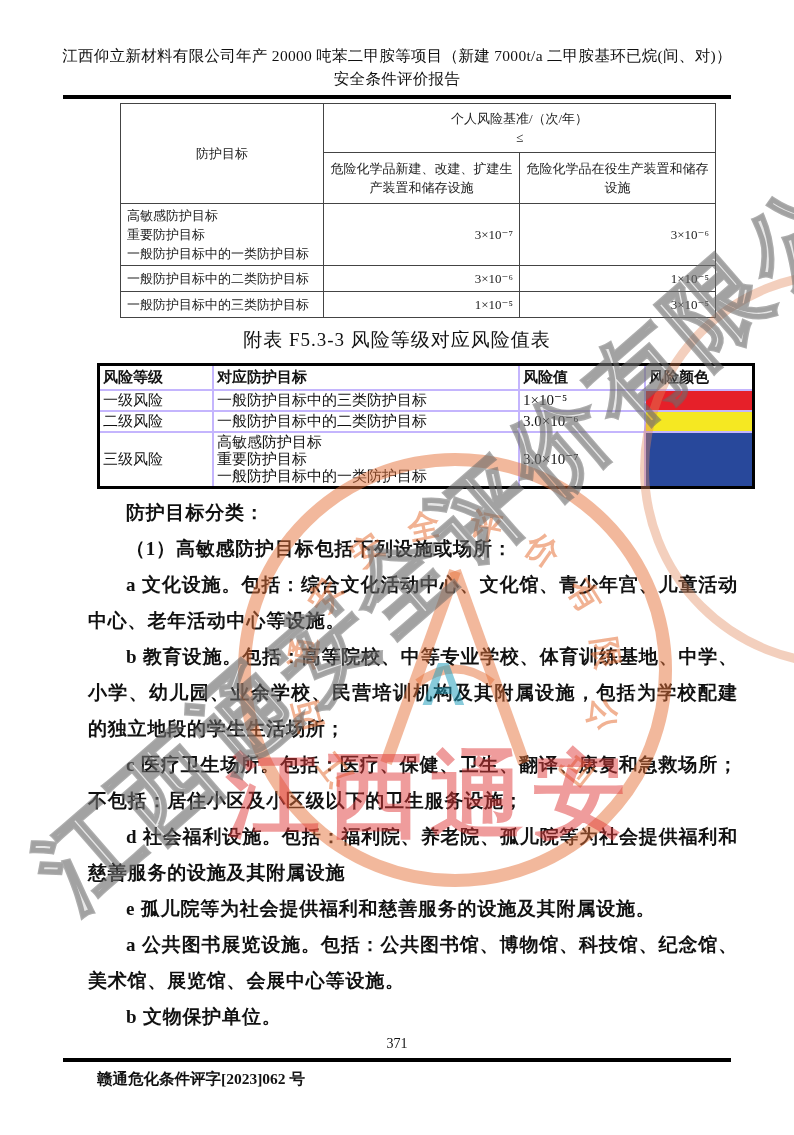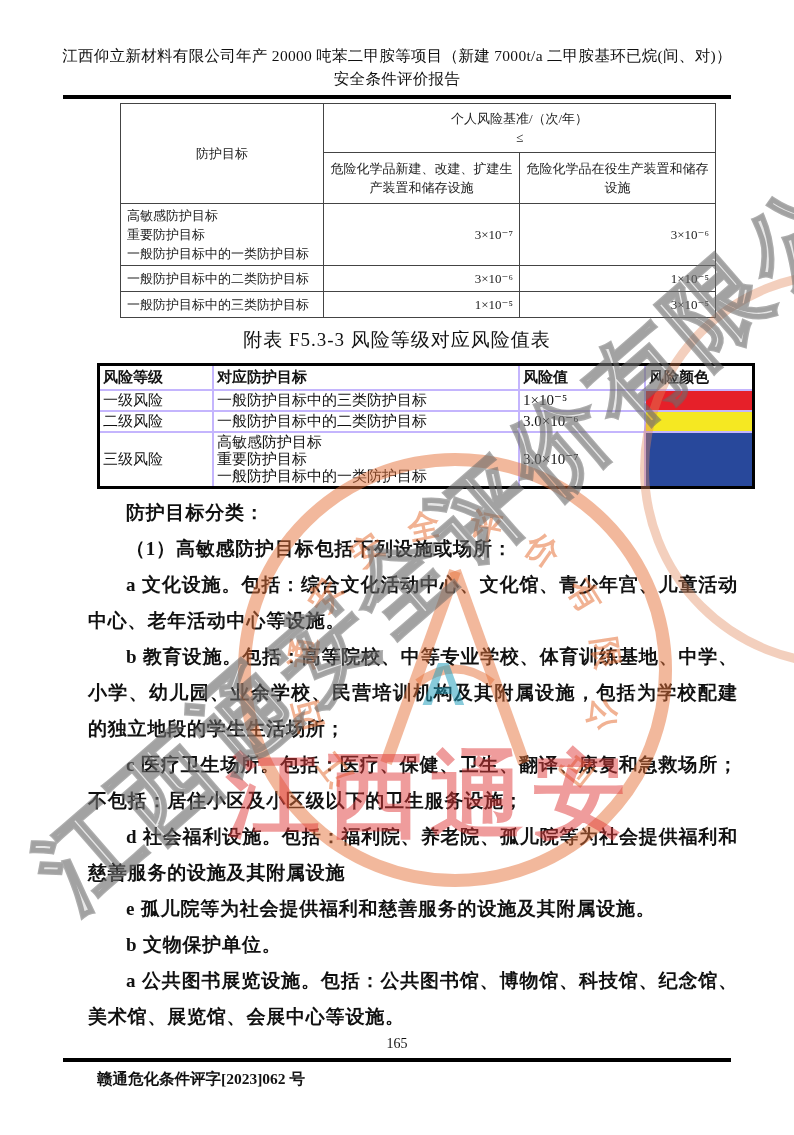--- a/index.html
+++ b/index.html
@@ -165,25 +165,25 @@
   </div>
 
   <div class="bodytext" id="bodytext">
       <p>防护目标分类：</p>
       <p>（1）高敏感防护目标包括下列设施或场所：</p>
       <p>a 文化设施。包括：综合文化活动中心、文化馆、青少年宫、儿童活动中心、老年活动中心等设施。</p>
       <p>b 教育设施。包括：高等院校、中等专业学校、体育训练基地、中学、小学、幼儿园、业余学校、民营培训机构及其附属设施，包括为学校配建的独立地段的学生生活场所；</p>
       <p>c 医疗卫生场所。包括：医疗、保健、卫生、翻译、康复和急救场所；不包括：居住小区及小区级以下的卫生服务设施；</p>
       <p>d 社会福利设施。包括：福利院、养老院、孤儿院等为社会提供福利和慈善服务的设施及其附属设施</p>
       <p>e 孤儿院等为社会提供福利和慈善服务的设施及其附属设施。</p>
+      <p>a 公共图书展览设施。包括：公共图书馆、博物馆、科技馆、纪念馆、美术馆、展览馆、会展中心等设施。</p>
       <p>b 文物保护单位。</p>
-      <p>a 公共图书展览设施。包括：公共图书馆、博物馆、科技馆、纪念馆、美术馆、展览馆、会展中心等设施。</p>
     </div>
 
-  <div class="pnum">165</div>
+  <div class="pnum">371</div>
   <div class="foot-rule"></div>
   <div class="footrow">
     <span>赣通危化条件评字[2023]062 号</span>
   </div>
 
   <div class="wm">
     <div class="stamp">
       <div class="stamp-ring"></div>
       <div class="stamp-chars" id="stampChars">
           <span style="left: 81.2224px; top: 294.581px; transform: rotate(-128deg);">江</span>

